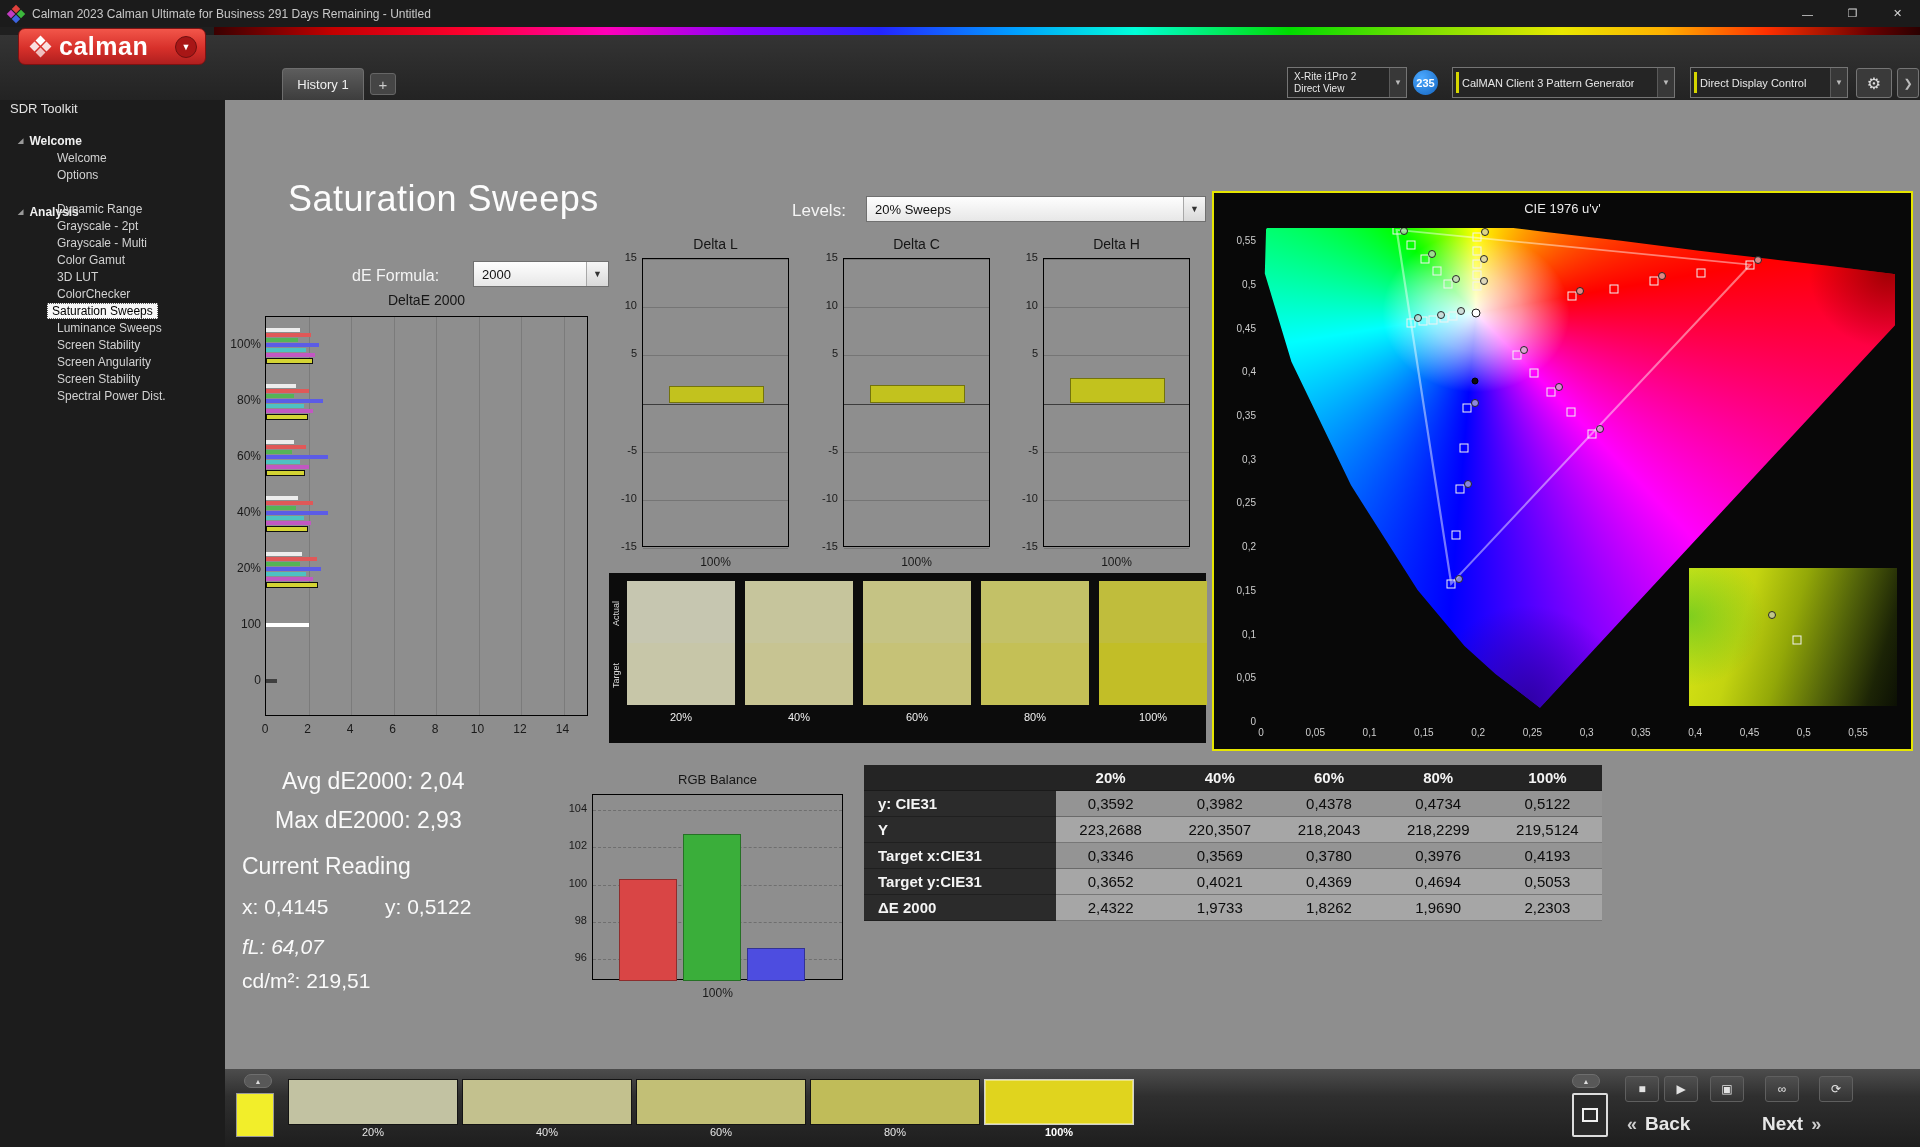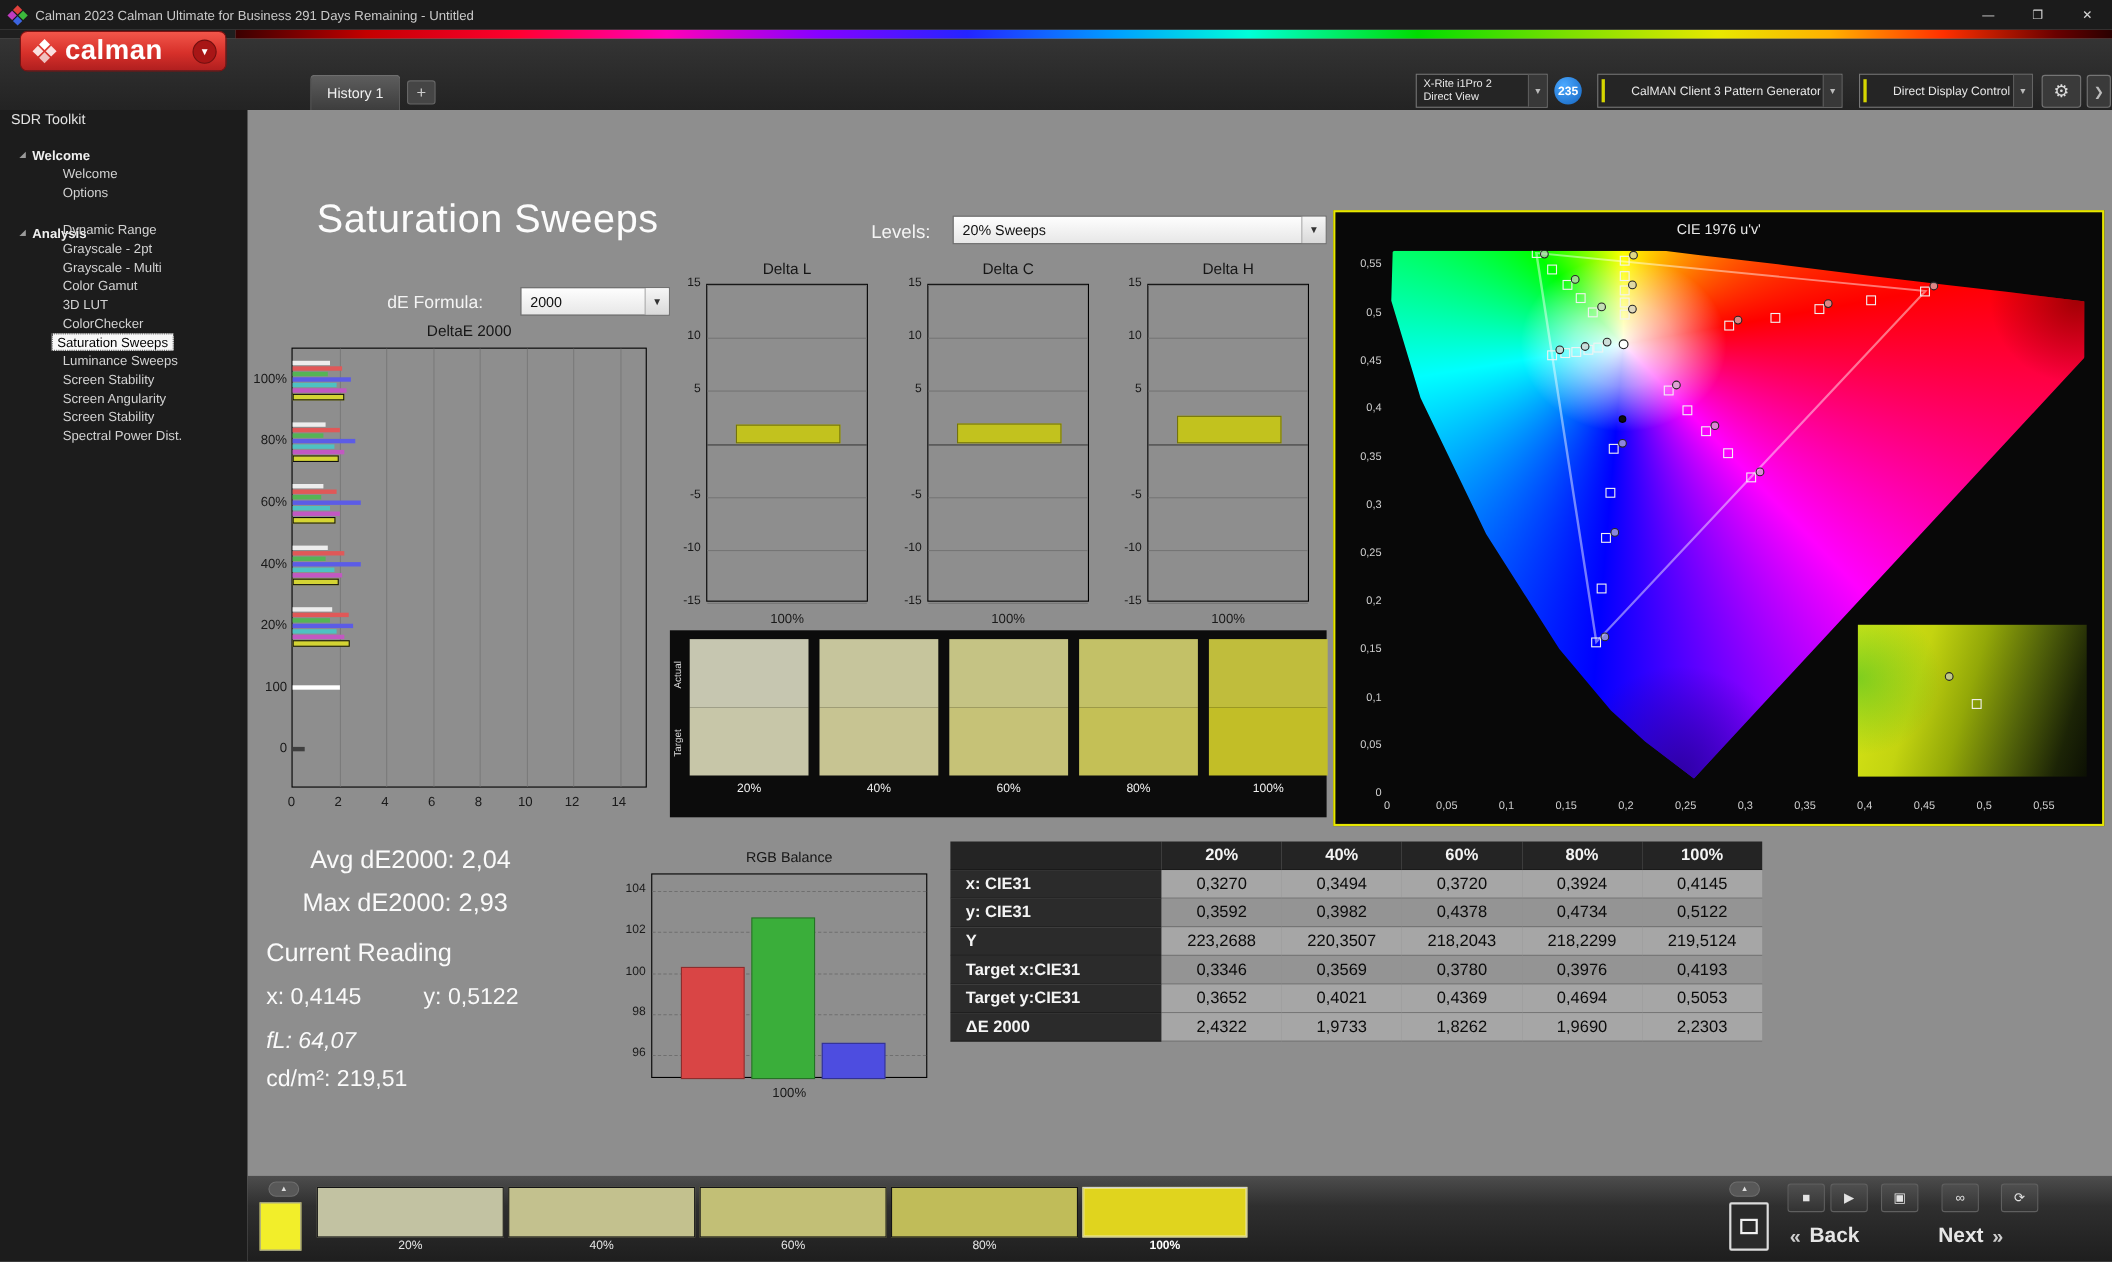--- a/index.html
+++ b/index.html
@@ -38,21 +38,21 @@
     border:1px solid #6e6e6e; border-bottom:none; border-radius:4px 4px 0 0; color:#f0f0f0; font-size:13px; display:flex; align-items:center; justify-content:center; }
   .tab-add { position:absolute; left:370px; top:73px; width:26px; height:22px; z-index:4; background:#454545; border:1px solid #666; border-radius:3px; color:#ccc; font-size:15px; display:flex; align-items:center; justify-content:center; }
 
   .dd-dark { position:absolute; top:67px; height:31px; z-index:4; background:#252525; border:1px solid #757575; display:flex; align-items:center; color:#e8e8e8; }
   .dd-dark .chev { margin-left:auto; width:17px; height:100%; background:#383838; border-left:1px solid #5a5a5a; display:flex; align-items:center; justify-content:center; font-size:8px; color:#bbb; }
   .dd-meter { left:1287px; width:120px; }
   .dd-meter .lines { padding-left:6px; font-size:10px; line-height:12px; }
   .dd-pattern { left:1452px; width:223px; }
   .dd-display { left:1690px; width:158px; }
   .accent-bar { width:3px; height:70%; background:#d6d600; margin-left:3px; }
-  .dd-label-one { font-size:11px; padding-left:24px; white-space:nowrap; overflow:hidden; }
+  .dd-label-one { font-size:11px; padding-left:3px; white-space:nowrap; overflow:hidden; }
   .badge { position:absolute; left:1413px; top:70px; width:25px; height:25px; border-radius:50%; z-index:5;
     background:radial-gradient(circle at 35% 30%,#4aa8ff,#1565c0); color:#fff; font-size:11px; font-weight:bold; display:flex; align-items:center; justify-content:center; }
   .btn-gear { position:absolute; left:1856px; top:68px; width:36px; height:30px; z-index:4; background:#3a3a3a; border:1px solid #757575; border-radius:3px; color:#ddd; font-size:16px; display:flex; align-items:center; justify-content:center; }
   .btn-more { position:absolute; left:1897px; top:68px; width:22px; height:30px; z-index:4; background:#3a3a3a; border:1px solid #757575; border-radius:3px; color:#bbb; font-size:11px; display:flex; align-items:center; justify-content:center; }
 
   
   .sidebar { position:absolute; left:0; top:71px; width:225px; height:1076px; background:#1c1c1c; z-index:2; }
   .sb-circle { position:absolute; left:12px; top:7px; width:13px; height:13px; border:1px solid #8a8a8a; border-radius:50%; }
   .sb-circle::after { content:""; position:absolute; left:4px; top:4px; width:3px; height:3px; background:#aaa; border-radius:50%; }
   .sb-collapse { position:absolute; left:202px; top:6px; color:#c9c9c9; font-size:10px; }
@@ -529,28 +529,20 @@
     <div class="dtable">
         <div class="trow">
           <div class="tcell thead"></div>
           <div class="tcell thead">20%</div>
           <div class="tcell thead">40%</div>
           <div class="tcell thead">60%</div>
           <div class="tcell thead">80%</div>
           <div class="tcell thead">100%</div>
         </div>
         <div class="trow">
-          <div class="tcell tlabel">x: CIE31</div>
-          <div class="tcell todd">0,3270</div>
-          <div class="tcell todd">0,3494</div>
-          <div class="tcell todd">0,3720</div>
-          <div class="tcell todd">0,3924</div>
-          <div class="tcell todd">0,4145</div>
-        </div>
-        <div class="trow">
           <div class="tcell tlabel">y: CIE31</div>
           <div class="tcell teven">0,3592</div>
           <div class="tcell teven">0,3982</div>
           <div class="tcell teven">0,4378</div>
           <div class="tcell teven">0,4734</div>
           <div class="tcell teven">0,5122</div>
         </div>
         <div class="trow">
           <div class="tcell tlabel">Y</div>
           <div class="tcell todd">223,2688</div>

